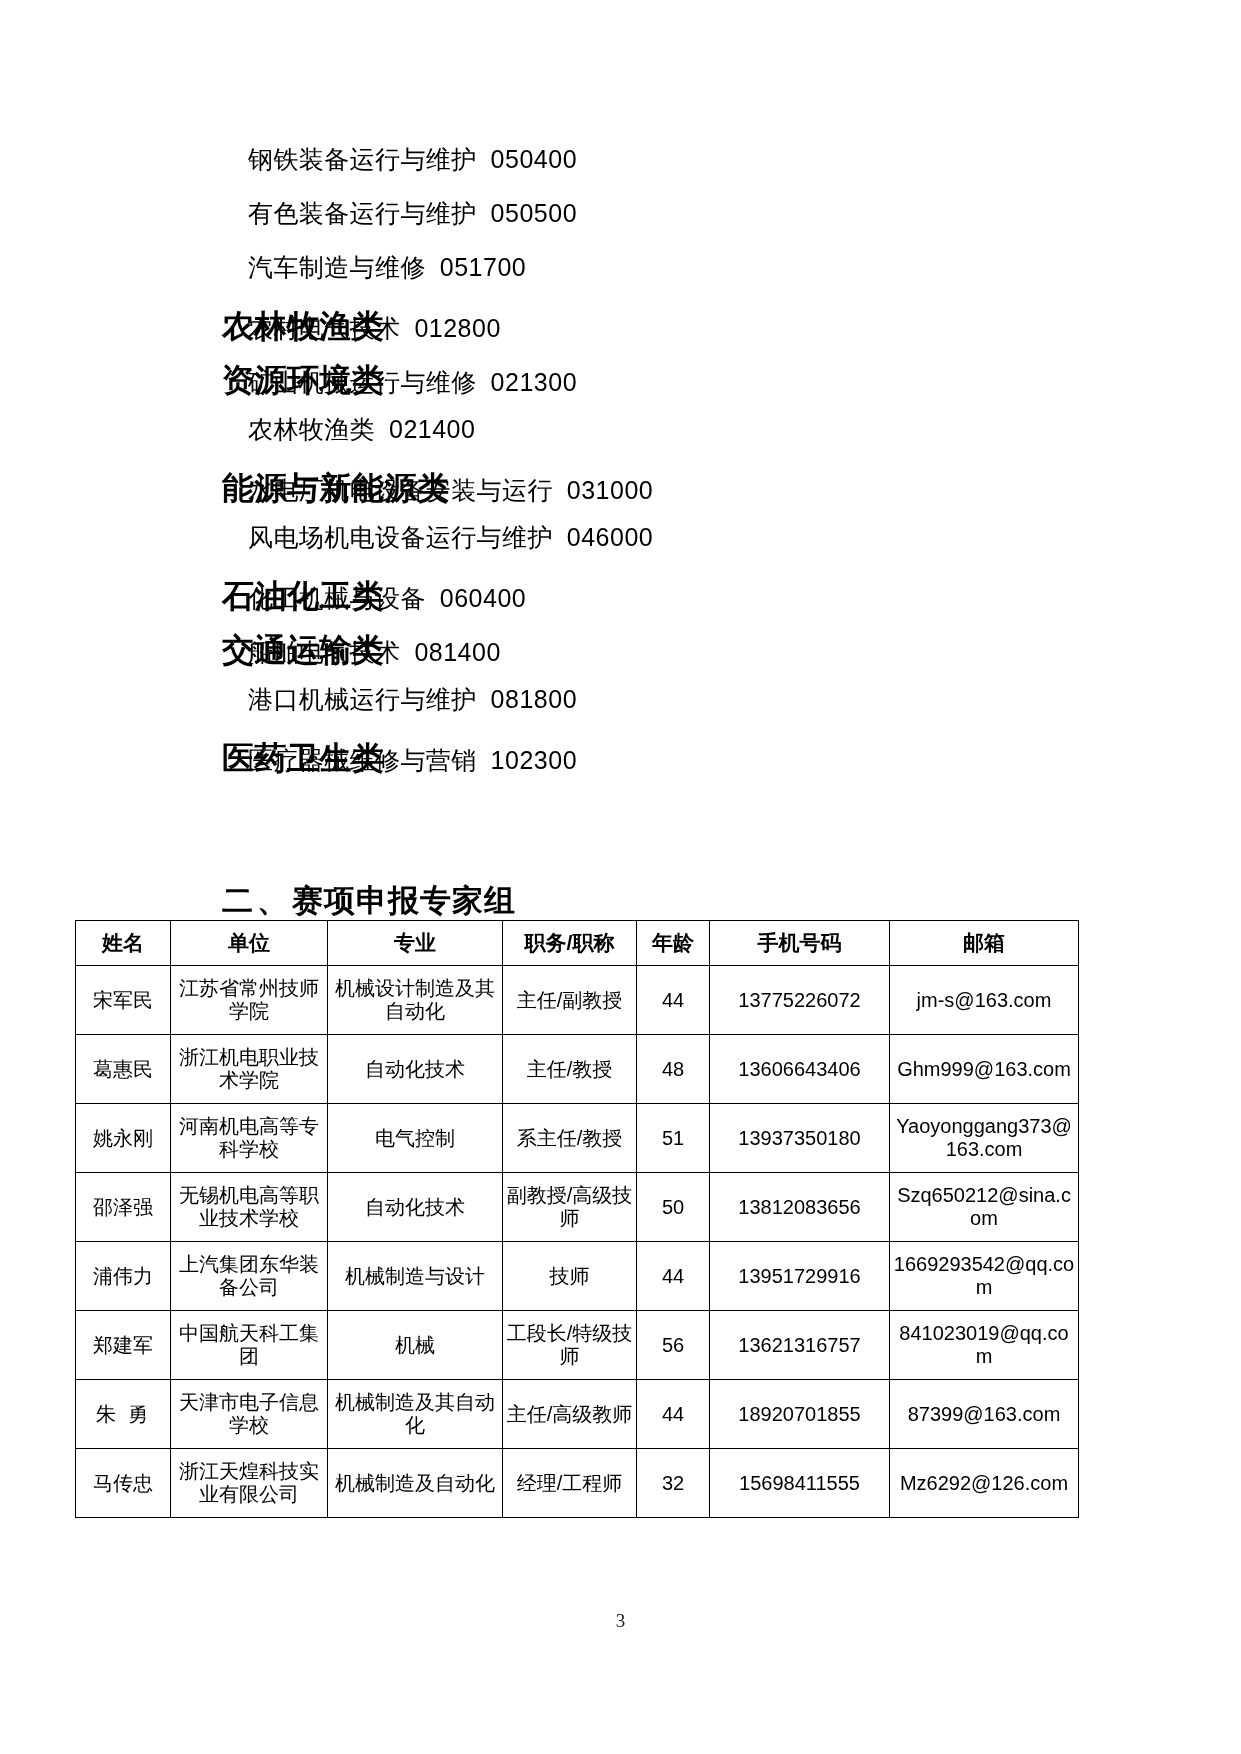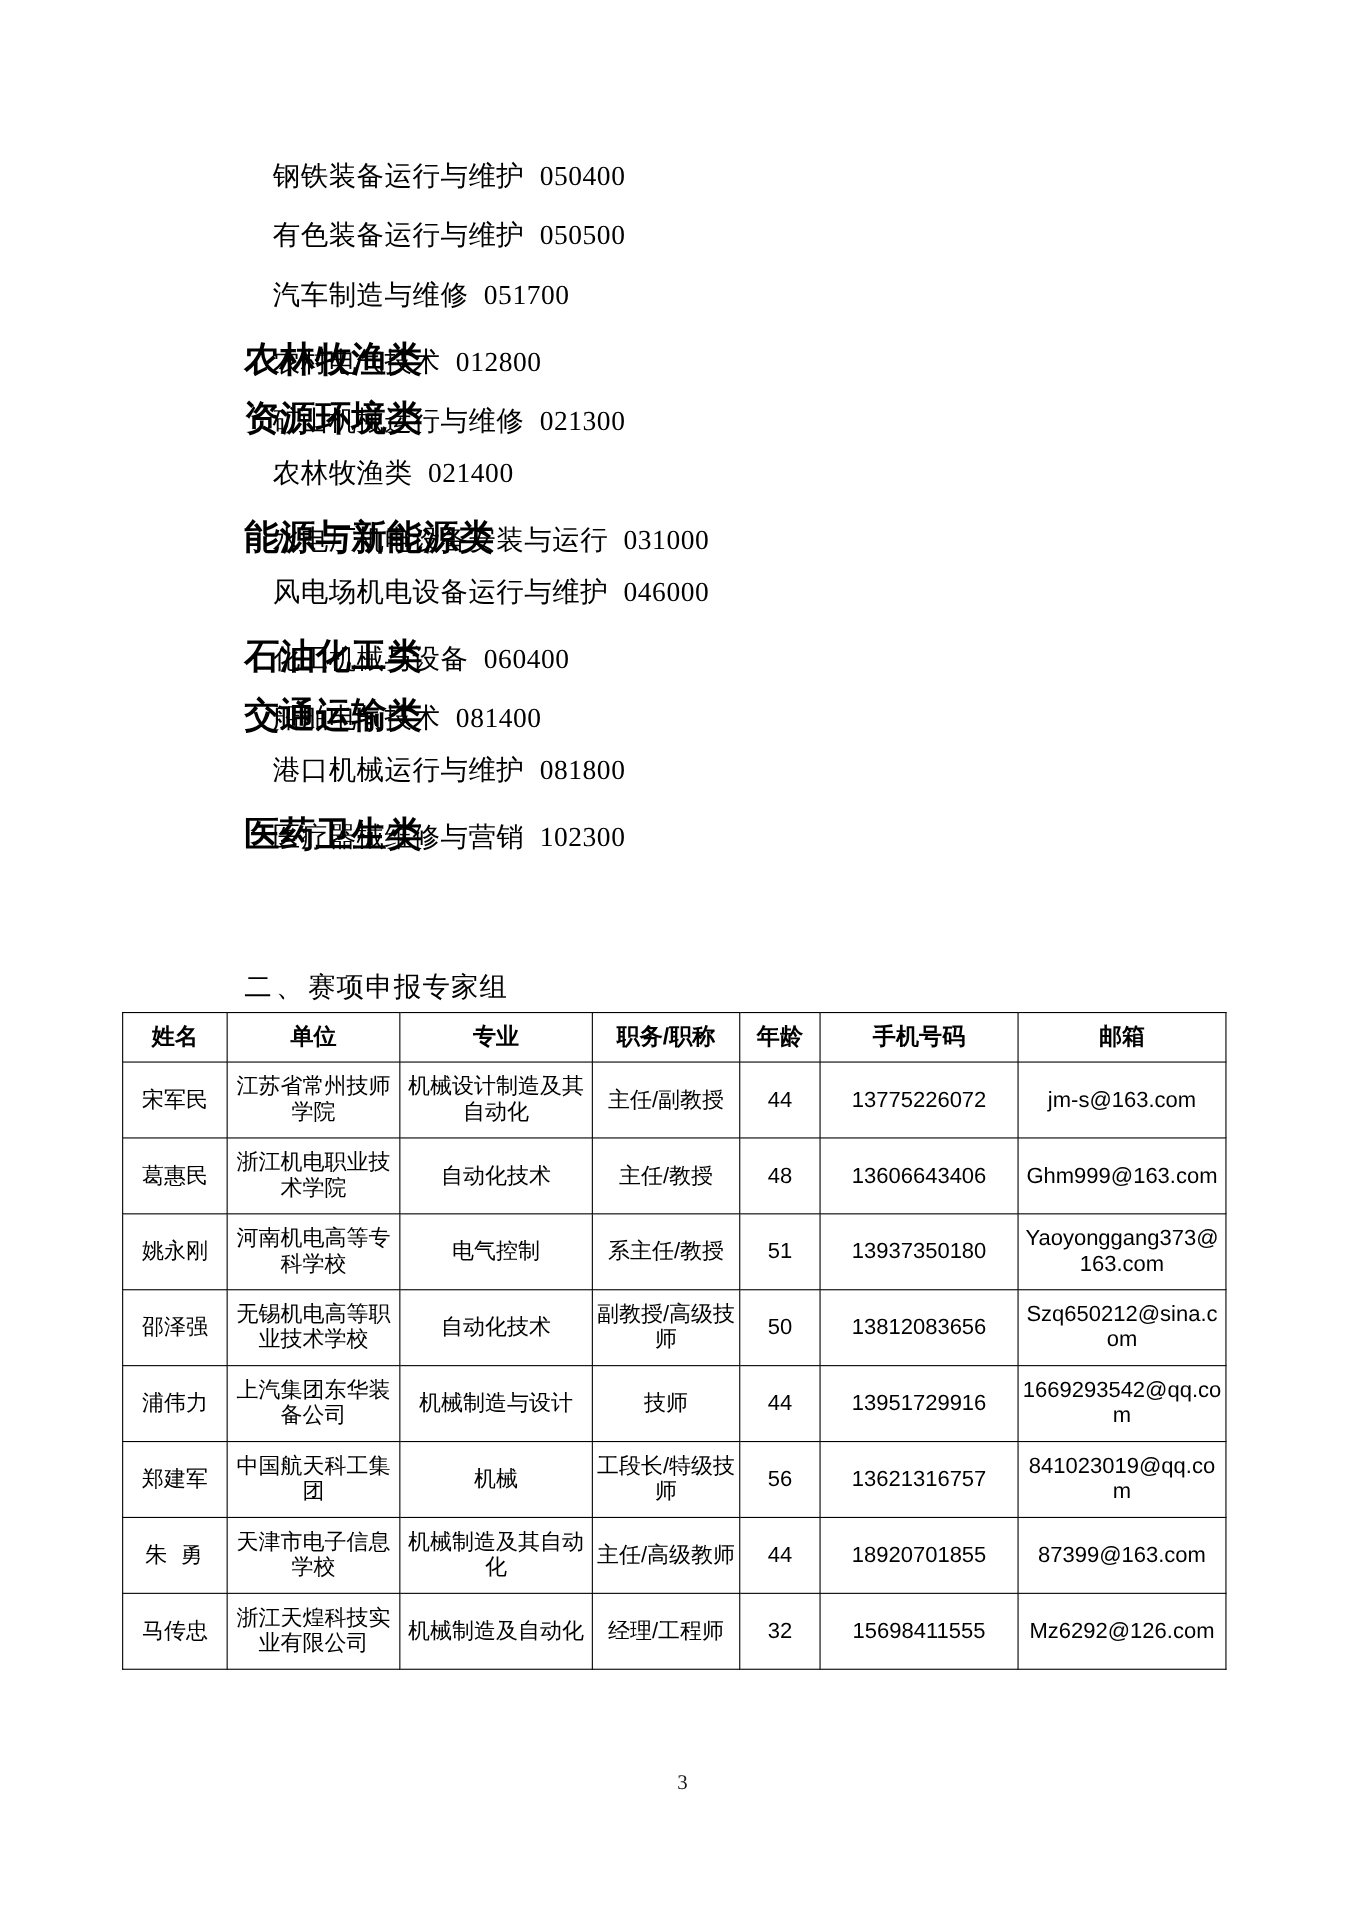--- a/index.html
+++ b/index.html
@@ -22,21 +22,20 @@
     overflow: hidden;
     box-sizing: border-box;
   }
 
   
   .major-list {
     position: absolute;
     left: 0;
     top: 143px;
     width: 1241px;
-    font-family: Liberation Serif, serif;
   }
   .major-row {
     display: flex;
     align-items: baseline;
     height: 54px;
   }
   .cat-cell {
     width: 248px;
     padding-left: 222px;
     box-sizing: border-box;
@@ -53,36 +52,35 @@
   .maj-cell .code {
     margin-left: 14px;
     letter-spacing: 0.5px;
   }
 
   
   .section-heading {
     position: absolute;
     left: 222px;
     top: 880px;
-    font-size: 25px;
-    font-weight: normal;
+    font-size: 31px;
+    font-weight: bold;
     letter-spacing: 1px;
     white-space: nowrap;
   }
   .section-heading .num {
     letter-spacing: 4px;
   }
 
   
   .expert-table-wrap {
     position: absolute;
     left: 75px;
     top: 920px;
     width: 1003px;
-    margin-left: 36px;
   }
   table.expert-table {
     border-collapse: collapse;
     width: 100%;
     table-layout: fixed;
   }
   table.expert-table th,
   table.expert-table td {
     border: 1px solid #000000;
     text-align: center;

